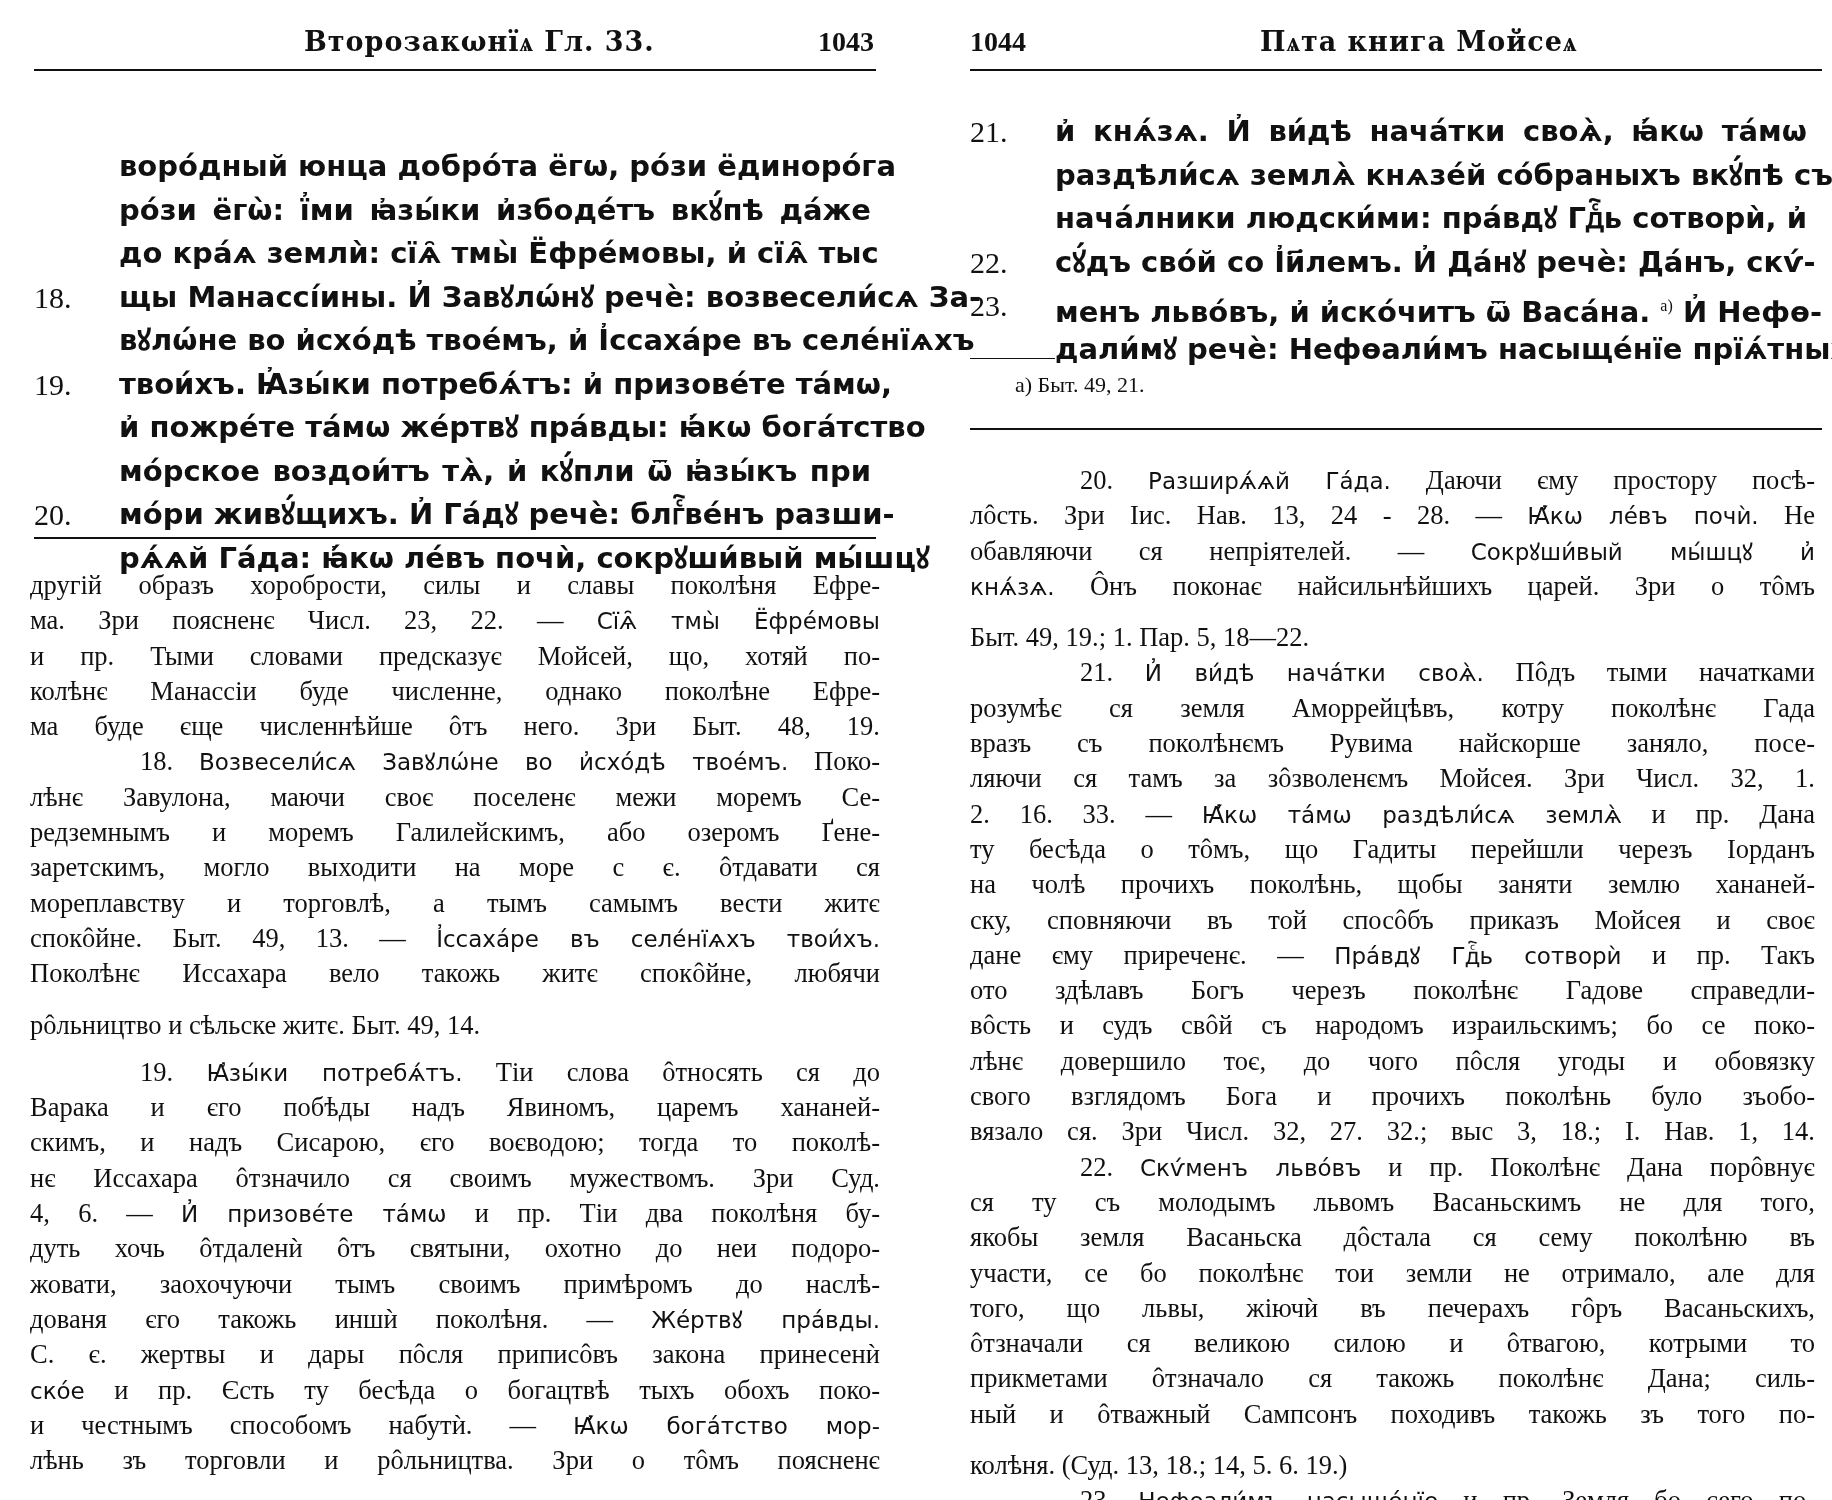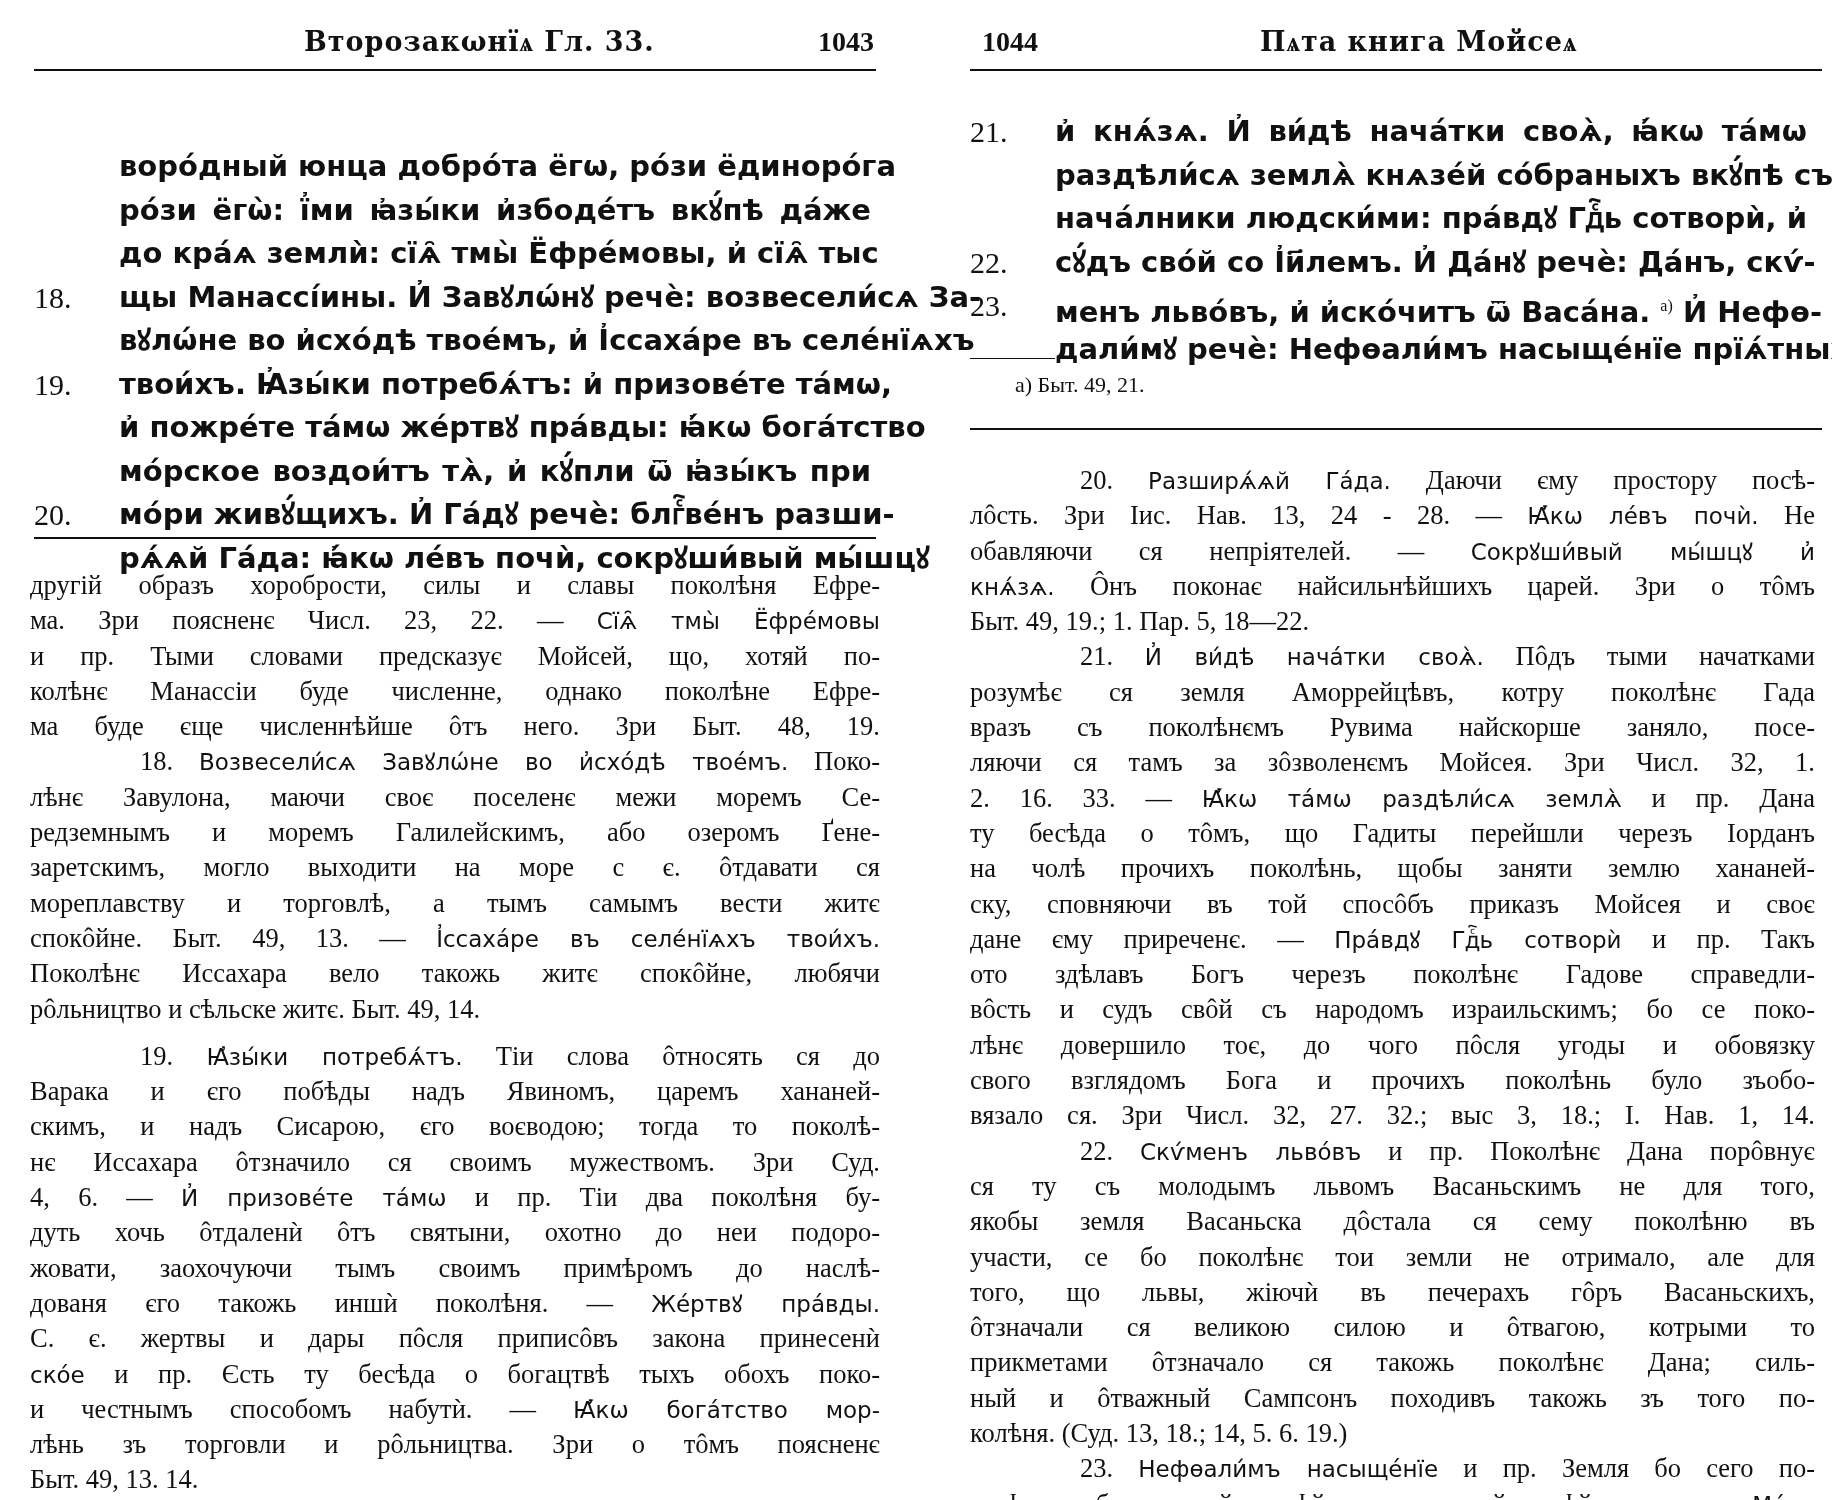--- a/index.html
+++ b/index.html
@@ -8,35 +8,35 @@
   .page.left { left: 0; }
   .page.right { left: 960px; width: 872px; }
   .running-head { position: absolute; top: 26px; height: 40px; font-family: "DejaVu Serif", serif; }
   .left .running-head { left: 34px; width: 840px; }
   .right .running-head { left: 10px; width: 840px; }
   .rh-title { position: absolute; font-weight: bold; font-size: 27px; letter-spacing: 1px; }
   .rh-num { position: absolute; font-family: "Liberation Serif", serif; font-size: 28px; font-weight: bold; }
   .left .rh-title { left: 270px; }
   .left .rh-num { right: 0; }
   .right .rh-title { left: 290px; }
-  .right .rh-num { left: 0; margin-left: 12px; }
+  .right .rh-num { left: 0; }
   .rule { position: absolute; height: 0; border-top: 2px solid #111; }
   .scripture { position: absolute; font-family: "DejaVu Sans", sans-serif; font-weight: bold; font-size: 29px; line-height: 43.5px; }
   .left .scripture { left: 34px; top: 145px; width: 845px; }
   .right .scripture { left: 10px; top: 110px; width: 845px; }
   .sline { position: relative; height: 43.5px; white-space: nowrap; }
   .vnum { position: absolute; left: 0; font-family: "Liberation Serif", serif; font-weight: normal; font-size: 30px; }
   .stext { position: absolute; left: 85px; right: 8px; text-align: justify; text-align-last: justify; }
   .sup { font-size: 16px; vertical-align: super; font-weight: normal; font-family: "Liberation Serif", serif; }
   .footnote { position: absolute; font-family: "Liberation Serif", serif; font-size: 22px; }
   .comment { position: absolute; font-family: "Liberation Serif", serif; font-size: 26.5px; line-height: 35.3px; }
   .left .comment { left: 30px; top: 568px; width: 850px; }
   .right .comment { left: 10px; top: 463px; width: 845px; }
   .cline { height: 35.3px; white-space: nowrap; text-align: justify; text-align-last: justify; }
-  .cline.last { text-align-last: left; }
+  .cline.last { text-align-last: left; margin-top: 16px; }
   .cline.indent { padding-left: 110px; }
   .lemma { font-family: "DejaVu Sans", sans-serif; font-weight: normal; font-size: 23px; }
   .gap { height: 12px; }
 </style>
 </head>
 <body>
 
 <div class="page left">
   <div class="running-head">
     <span class="rh-title">Второзакωнїѧ Гл. 33.</span>

